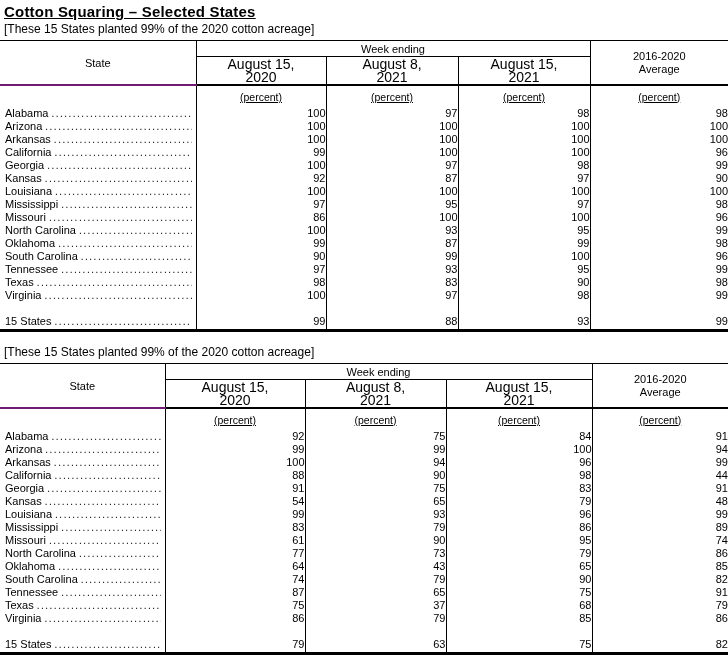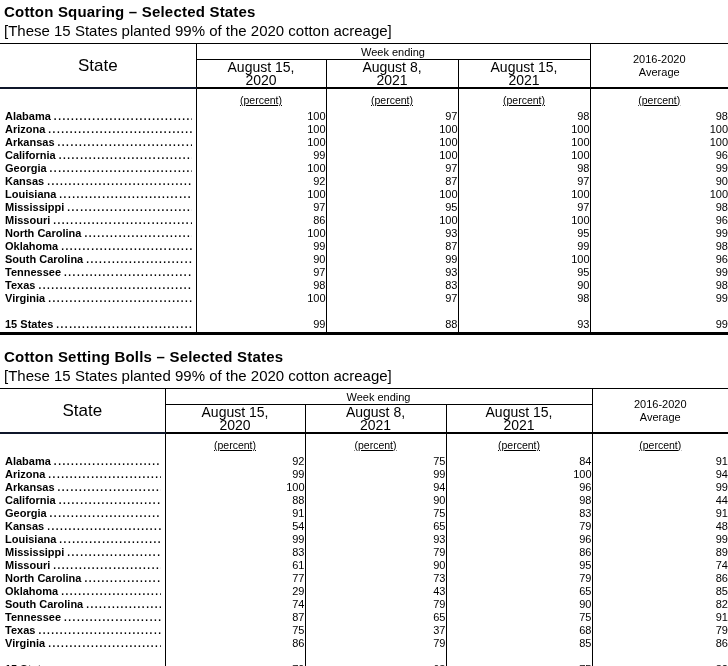--- a/index.html
+++ b/index.html
@@ -1,41 +1,41 @@
 <!DOCTYPE html>
 <html><head>
 <meta charset="utf-8">
 <style>
   html,body{margin:0;padding:0;background:#ffffff;}
   body{width:728px;height:666px;font-family:"Liberation Sans","DejaVu Sans",sans-serif;color:#000;}
   .page{width:728px;height:666px;overflow:hidden;}
   .section{margin:0;}
   .sec-1{padding-top:3px;}
   .sec-2{padding-top:13px;}
-  h1.tbl-title{font-size:15px;font-weight:bold;margin:0 0 2px 4px;letter-spacing:.2px;}
-  .tbl-note{font-size:15px;margin:0 0 4px 4px;}
+  h1.tbl-title{font-size:15px;font-weight:bold;margin:0 0 2px 4px;letter-spacing:.2px;text-decoration:underline;}
+  .tbl-note{font-size:12px;margin:0 0 4px 4px;}
   table.report{border-collapse:collapse;table-layout:fixed;width:728px;
     border-top:1px solid #000;border-bottom:3px solid #000;font-size:11px;}
   table.report th,table.report td{padding:0;font-weight:normal;vertical-align:middle;}
   
-  th.state-h{border-right:1px solid #000;border-bottom:2px solid #0f172a;text-align:center;font-size:17px;}
+  th.state-h{border-right:1px solid #000;border-bottom:2px solid #701a75;text-align:center;font-size:11px;}
   th.group-h{border-bottom:1px solid #000;border-right:1px solid #000;text-align:center;height:15px;font-size:11px;}
   th.avg-h{border-bottom:2px solid #000;text-align:center;font-size:11px;line-height:13px;}
   th.week-h{border-right:1px solid #000;border-bottom:2px solid #000;text-align:center;height:27px;line-height:13px;font-size:14px;}
   th.week-h:last-of-type{border-right:1px solid #000;}
   
   td.unit{border-left:1px solid #000;text-align:center;height:21px;font-size:10.5px;text-decoration:underline;}
   td.blank-unit{height:21px;}
   
   td.state-cell{height:13px;line-height:13px;}
   td.val{border-left:1px solid #000;text-align:right;padding-right:13px;height:13px;line-height:13px;}
   tr.gap-row td{height:12px;}
   tr.gap-row td.val{border-left:1px solid #000;}
   tr.total-row td{height:15px;}
-  .state-flex{display:flex;align-items:baseline;padding-left:5px;font-weight:bold;}
+  .state-flex{display:flex;align-items:baseline;padding-left:5px;}
   .sname{white-space:nowrap;}
   .leader{flex:1 1 auto;overflow:hidden;white-space:nowrap;margin-left:3px;margin-right:4px;}
   .leader::after{content:"......................................................................................................................................................";letter-spacing:1.5px;font-size:10px;}
 </style>
 </head>
 <body>
 
 <div class="page">
 
   <section class="section sec-1">
@@ -278,21 +278,20 @@
             <td class="val">99</td>
             <td class="val">88</td>
             <td class="val">93</td>
             <td class="val">99</td>
           </tr>
         </tbody>
     </table>
   </section>
 
   <section class="section sec-2">
-    <h1 class="tbl-title">Cotton Setting Bolls – Selected States</h1>
     <div class="tbl-note">[These 15 States planted 99% of the 2020 cotton acreage]</div>
     <table class="report">
       <colgroup>
         <col style="width:165px">
           <col style="width:140px">
           <col style="width:141px">
           <col style="width:146px">
           <col style="width:136px">
       </colgroup>
       <thead>
@@ -447,21 +446,21 @@
             <td class="val">79</td>
             <td class="val">86</td>
           </tr>
           <tr>
             <td class="state-cell">
               <div class="state-flex">
                 <span class="sname">Oklahoma</span>
                 <span class="leader"></span>
               </div>
             </td>
-            <td class="val">29</td>
+            <td class="val">64</td>
             <td class="val">43</td>
             <td class="val">65</td>
             <td class="val">85</td>
           </tr>
           <tr>
             <td class="state-cell">
               <div class="state-flex">
                 <span class="sname">South Carolina</span>
                 <span class="leader"></span>
               </div>

